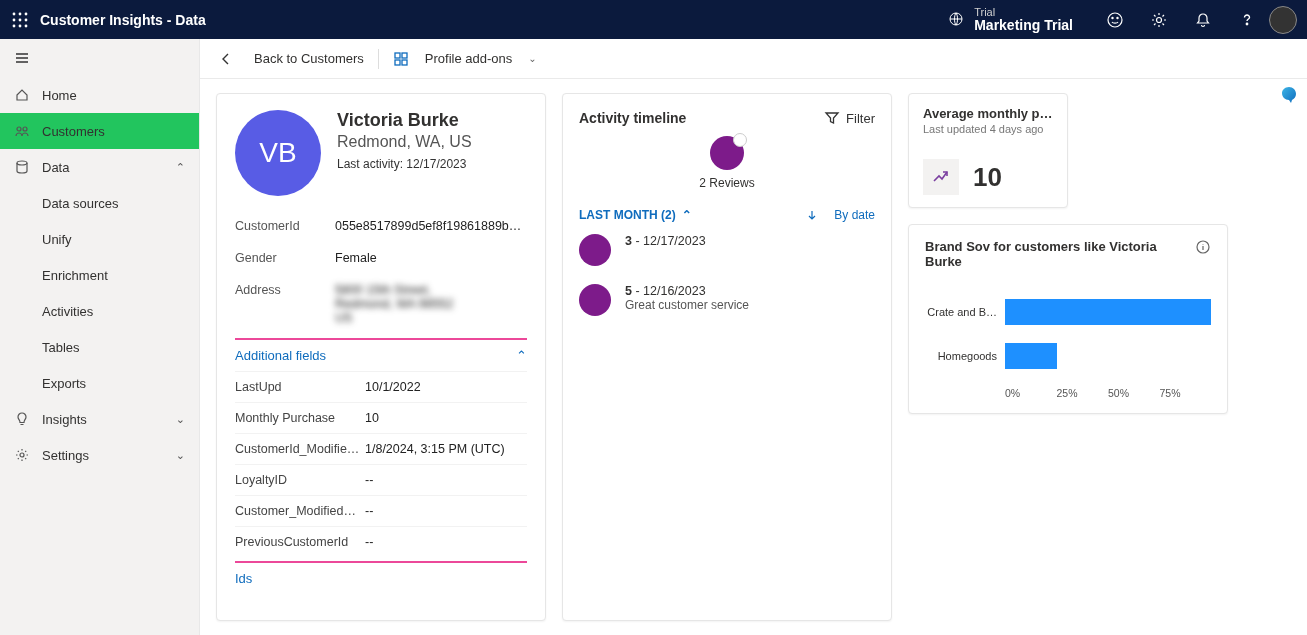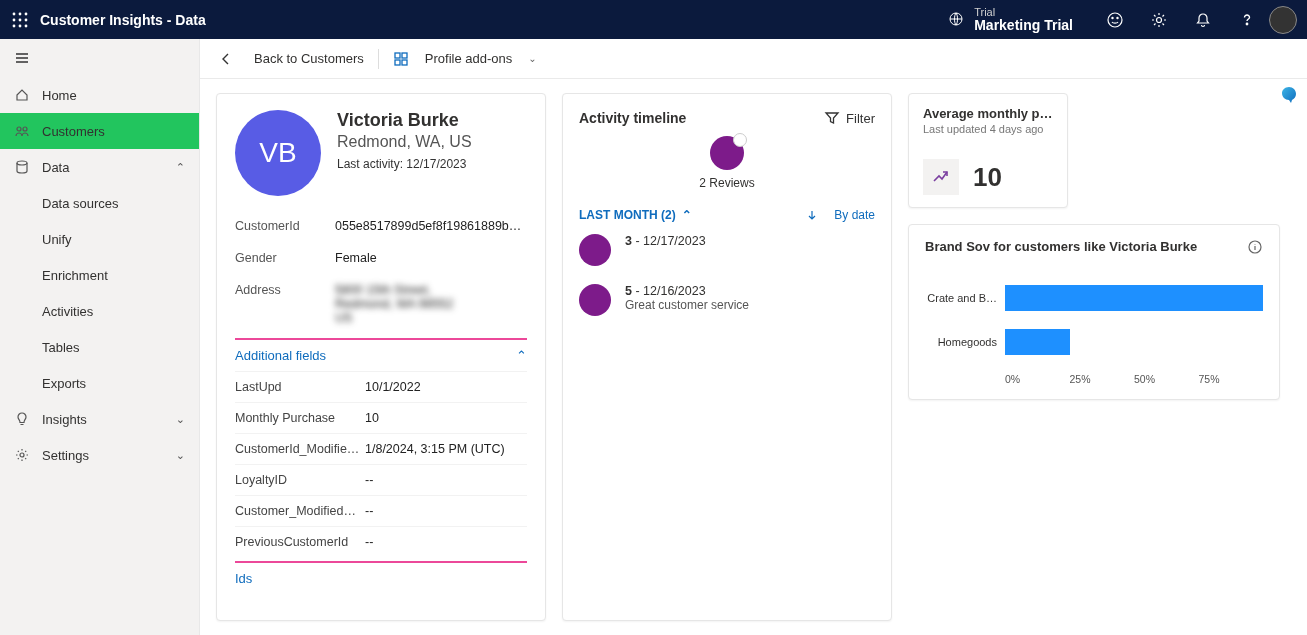--- a/index.html
+++ b/index.html
@@ -70,21 +70,21 @@
 
 
 .rightcol { display: flex; flex-direction: column; gap: 16px; }
 .kpi-card { width: 160px; padding: 12px 14px; }
 .kpi-title { font-size: 13px; font-weight: 600; overflow: hidden; text-overflow: ellipsis; white-space: nowrap; }
 .kpi-sub { font-size: 11px; color: #777; margin-top: 2px; }
 .kpi-body { display: flex; align-items: center; gap: 14px; margin-top: 24px; }
 .kpi-icon { width: 36px; height: 36px; background: #f3f2f1; display: flex; align-items: center; justify-content: center; }
 .kpi-val { font-size: 26px; font-weight: 700; }
 
-.chart-card { width: 372px; padding: 14px 16px; }
+.chart-card { width: 320px; padding: 14px 16px; }
 .chart-head { display: flex; justify-content: space-between; align-items: flex-start; }
 .chart-title { font-size: 13px; font-weight: 600; }
 .bar-wrap { margin-top: 30px; }
 .bar-row { display: flex; align-items: center; margin-bottom: 18px; }
 .bar-label { width: 80px; font-size: 11px; text-align: right; padding-right: 8px; overflow: hidden; text-overflow: ellipsis; white-space: nowrap; }
 .bar-track { flex: 1; height: 26px; position: relative; }
 .bar-fill { height: 100%; background: #1e90ff; }
 .axis { display: flex; margin-left: 80px; font-size: 10.5px; color: #555; }
 .axis span { flex: 1; text-align: left; }
 

